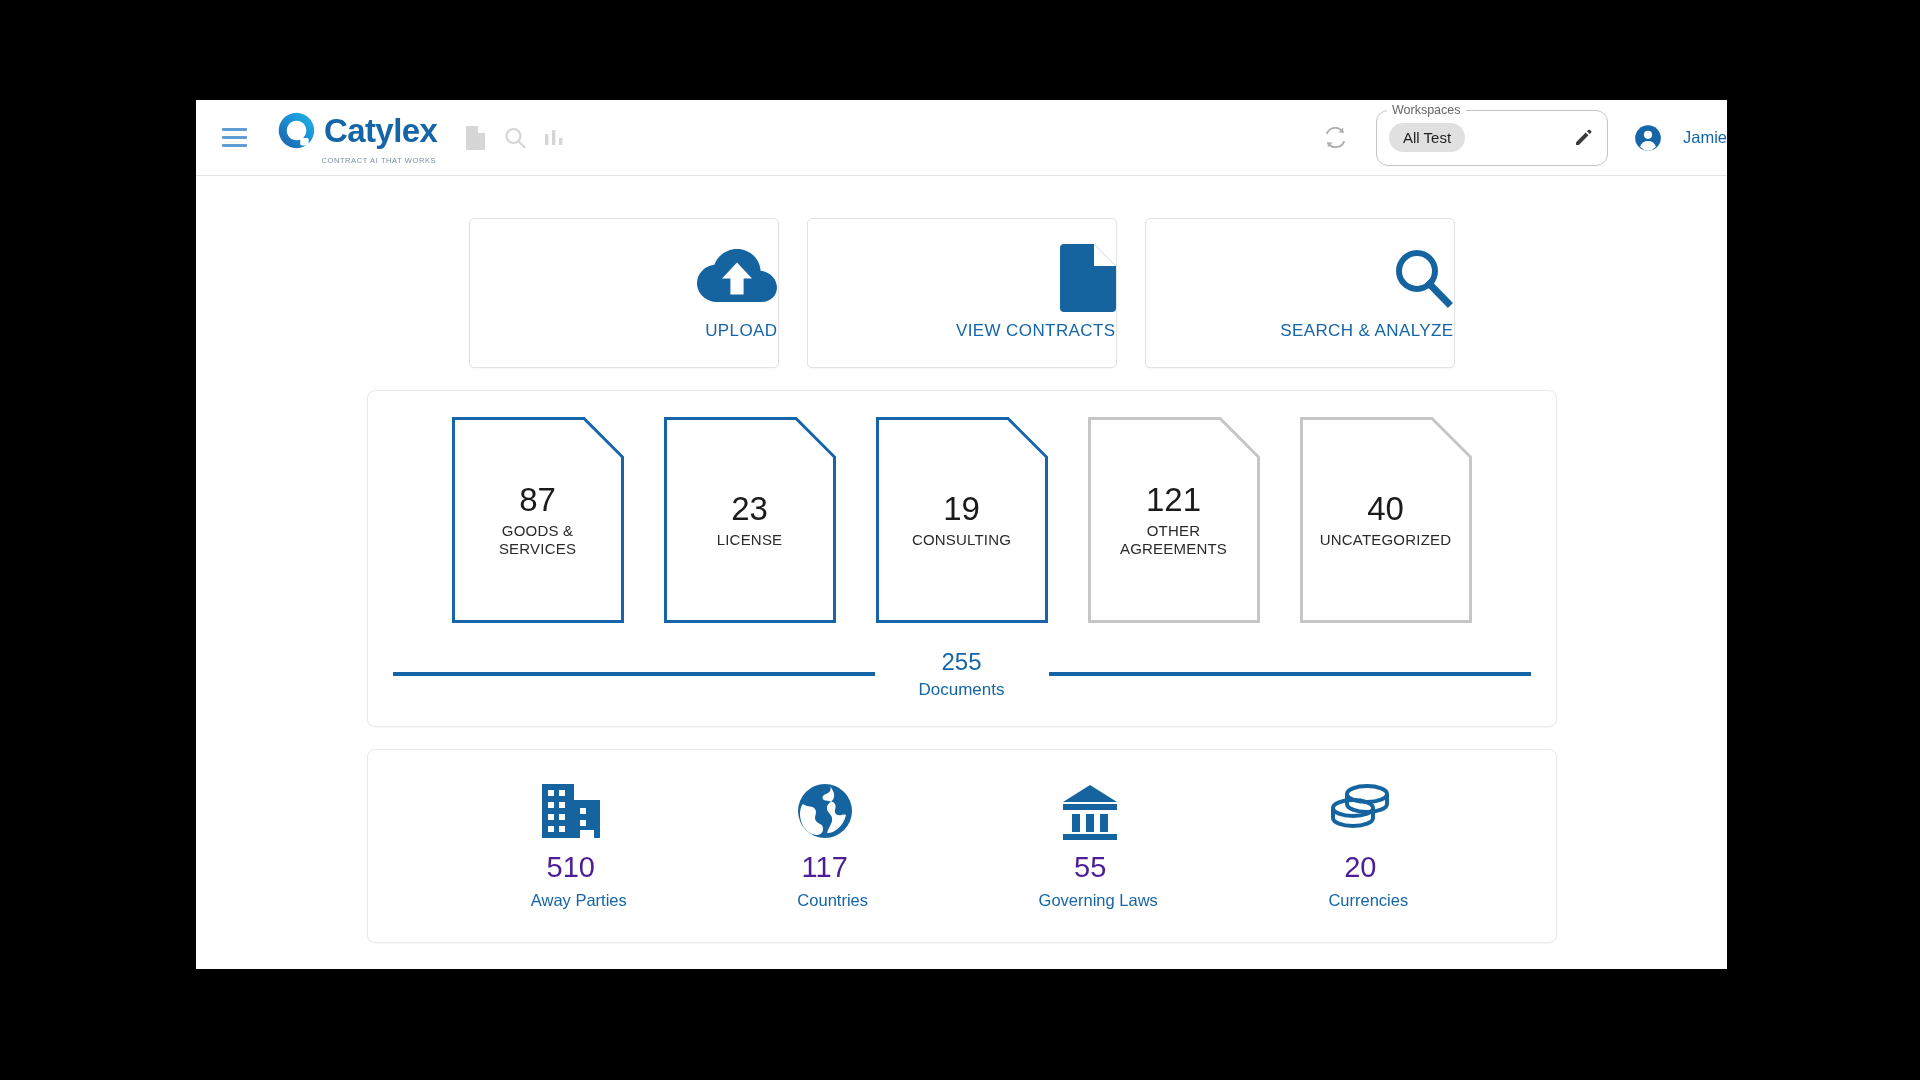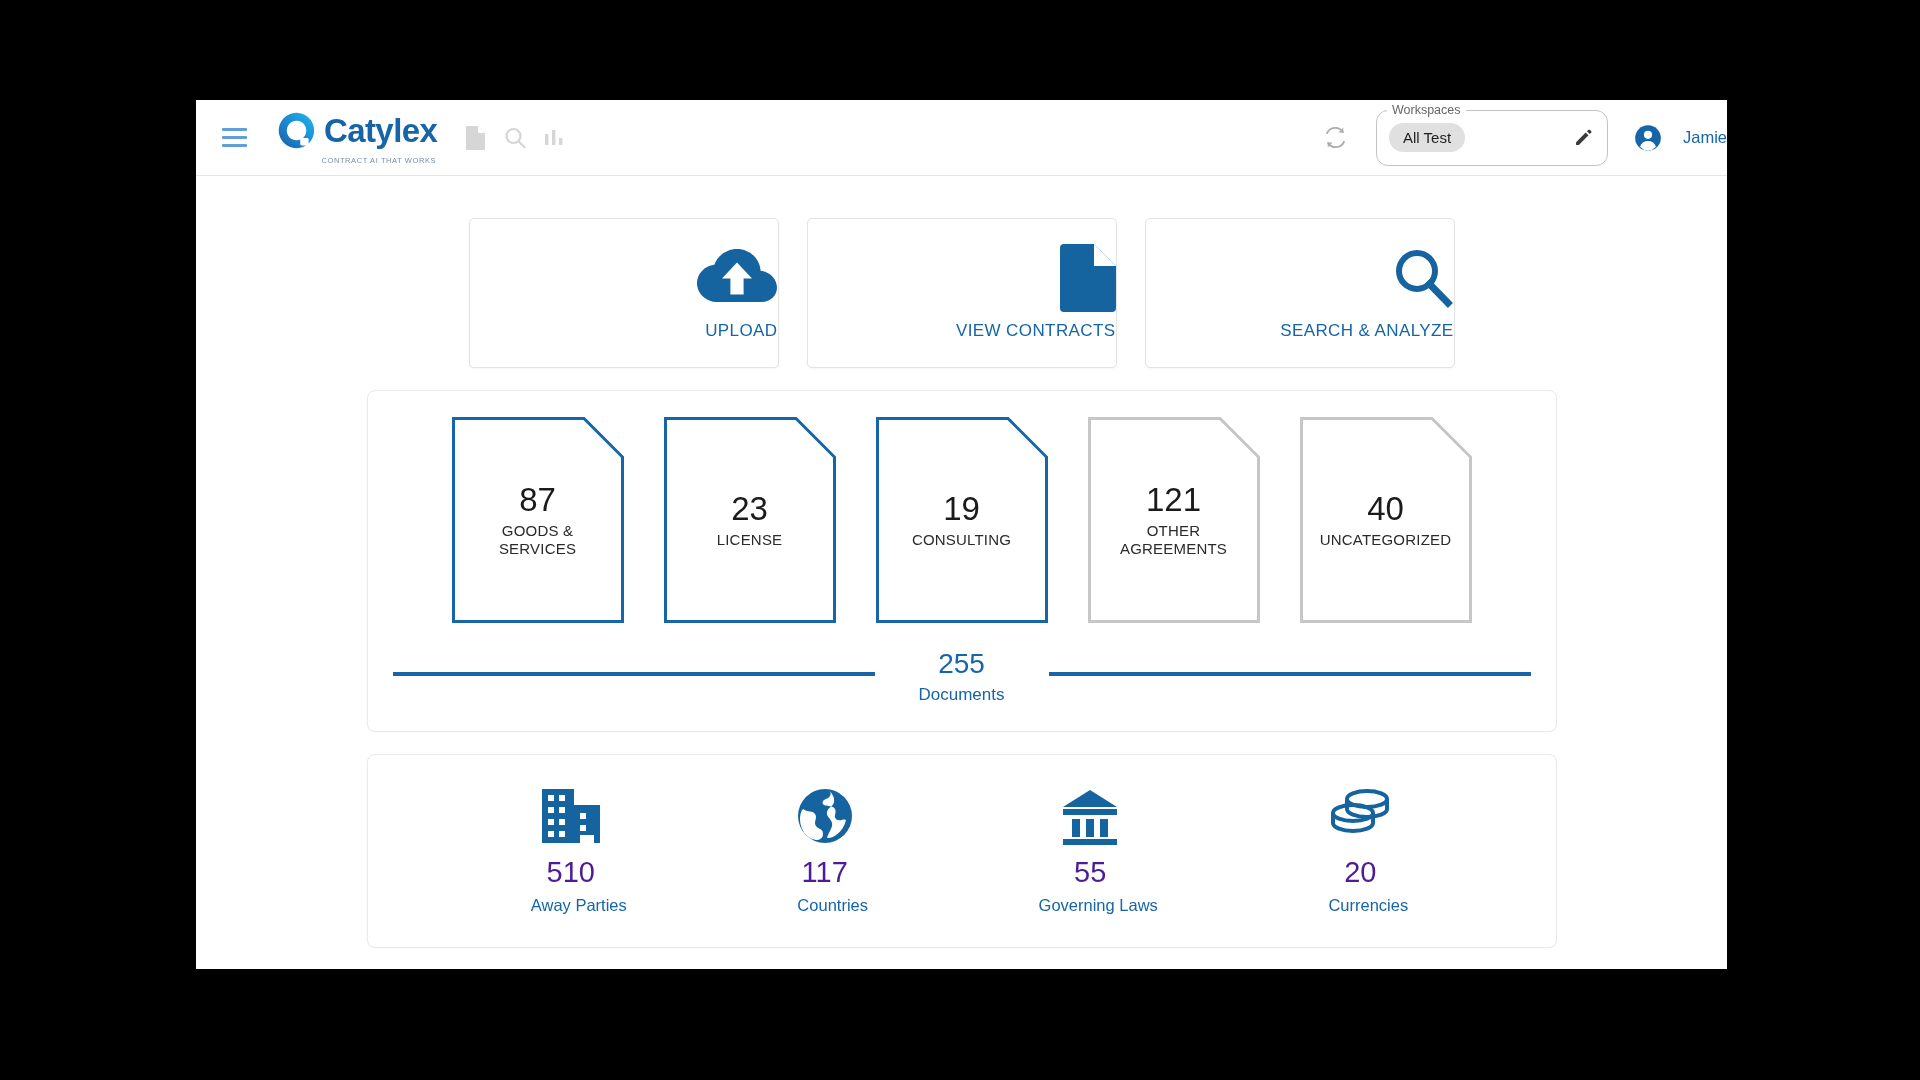--- a/index.html
+++ b/index.html
@@ -119,21 +119,21 @@
     align-items: center; justify-content: center;
   }
   .doc-shape { position: absolute; inset: 0; }
   .doc-inner { position: relative; text-align: center; padding: 0 10px; z-index: 2; }
   .doc-count { font-size: 33px; color: #1b1b1b; line-height: 1.15; }
   .doc-label { font-size: 15px; color: #2a2a2a; letter-spacing: .2px; line-height: 1.25; margin-top: 3px; }
 
   .total-row { display: flex; align-items: flex-start; justify-content: center; padding: 10px 0 26px 0; }
   .total-line { height: 4px; background: #1565a8; width: 482px; margin-top: 23px; }
   .total-mid { width: 174px; text-align: center; }
-  .total-count { font-size: 28px; color: #1565a8; line-height: 1.1; }
+  .total-count { font-size: 24px; color: #1565a8; line-height: 1.1; }
   .total-label { font-size: 17px; color: #1565a8; margin-top: 5px; }
 
   
   .stats-row { display: flex; justify-content: space-around; padding: 28px 70px 32px 70px; }
   .stat { display: flex; flex-direction: column; align-items: center; cursor: pointer; }
   .stat-icon { height: 62px; display: flex; align-items: flex-end; justify-content: center; }
   .stat-count { font-size: 29px; color: #4c1d95; margin-top: 13px; line-height: 1; }
   .stat-label { font-size: 16.5px; color: #1565a8; margin-top: 9px; margin-left: 16px; }
 </style>
 </head>

